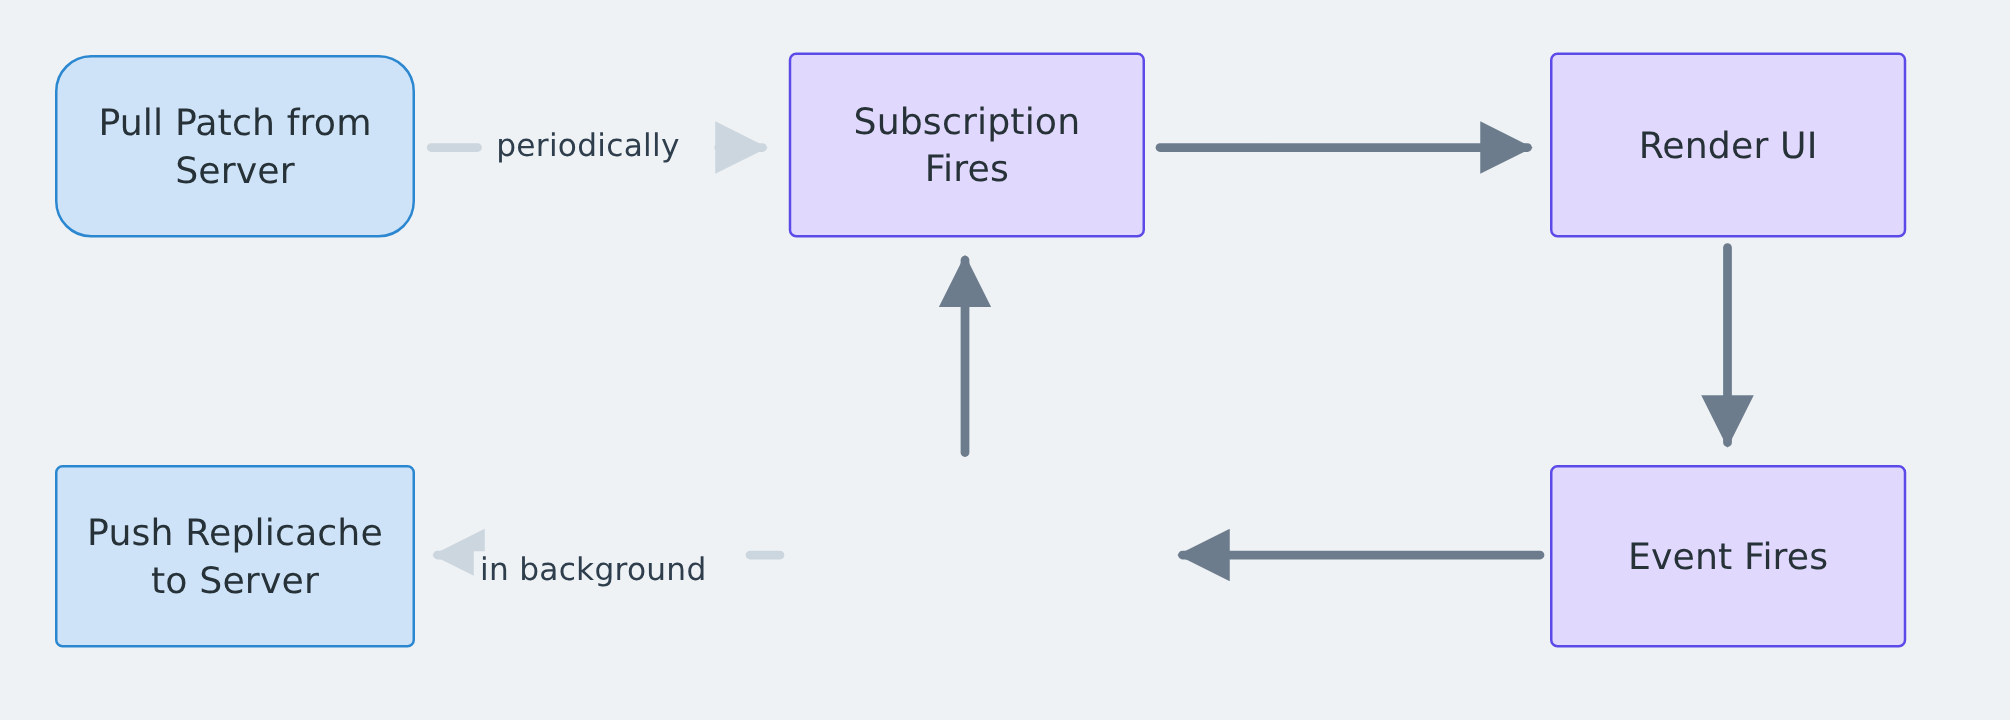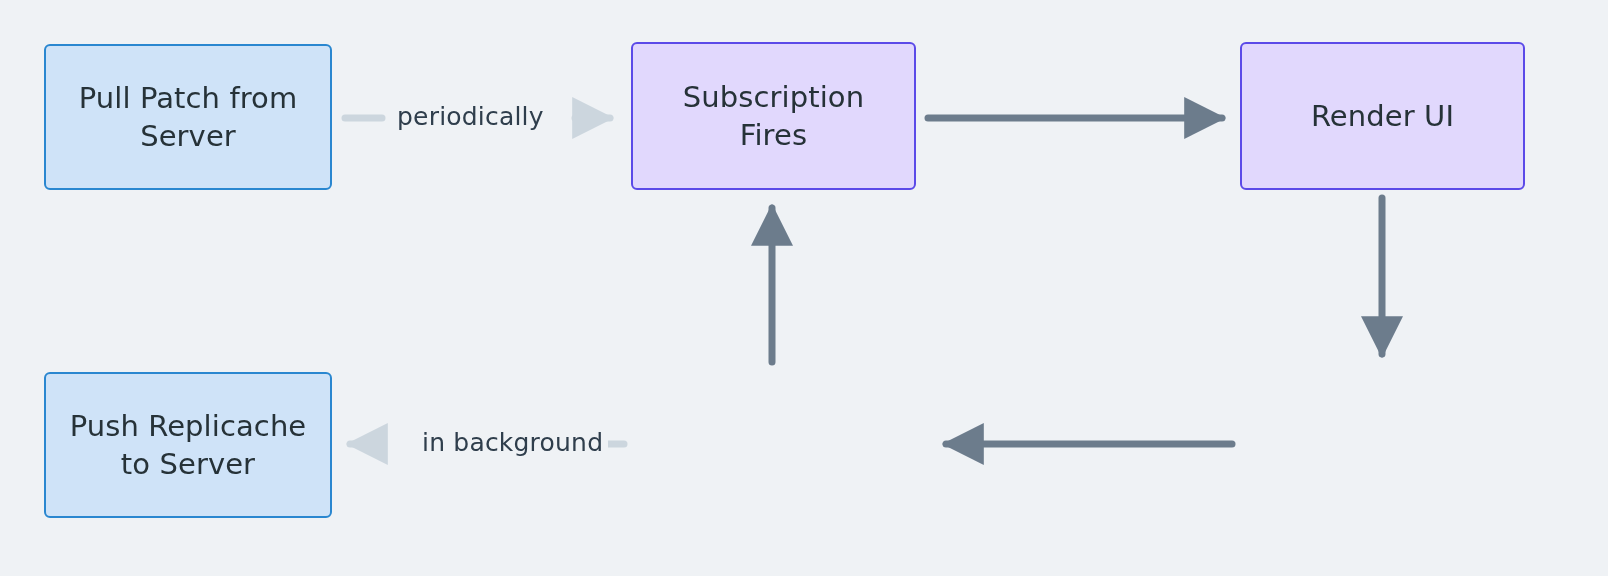--- a/index.html
+++ b/index.html
@@ -101,38 +101,41 @@
     <g>
       <line x1="772" y1="362" x2="772" y2="208" stroke="#6c7c8c" stroke-width="7" stroke-linecap="round" marker-end="url(#arrowStrongRight)"></line>
     </g>
 
     <g>
       <line x1="600" y1="444" x2="624" y2="444" stroke="#ccd6de" stroke-width="7" stroke-linecap="round"></line>
       <line x1="378" y1="444" x2="350" y2="444" stroke="#ccd6de" stroke-width="7" stroke-linecap="round" marker-end="url(#arrowMuted)"></line>
     </g>
   </svg>
 
-  <div class="node node-blue" style="left:44px; top:44px; width:288px; height:146px;">
+  <div class="node node-blue" style="left:44px; top:44px; width:288px; height:146px;border-radius:29px;">
     <span class="label">Pull Patch from
 Server</span>
   </div>
 
   <div class="node node-purple" style="left:631px; top:42px; width:285px; height:148px;">
     <span class="label">Subscription
 Fires</span>
   </div>
 
   <div class="node node-purple" style="left:1240px; top:42px; width:285px; height:148px;align-items:center;">
     <span class="label">Render UI</span>
   </div>
 
+  <div class="node node-purple" style="left:1240px; top:372px; width:285px; height:146px;">
+    <span class="label">Event Fires</span>
+  </div>
 
 
   <div class="node node-blue" style="left:44px; top:372px; width:288px; height:146px;">
     <span class="label">Push Replicache
 to Server</span>
   </div>
 
   <div class="edge-label" style="left:392px; top:102px;">periodically</div>
 
-  <div class="edge-label" style="left:379px; top:428px;margin-left:38px;">in background</div>
+  <div class="edge-label" style="left:379px; top:441px;">in background</div>
 
 </div>
 
 </body></html>

